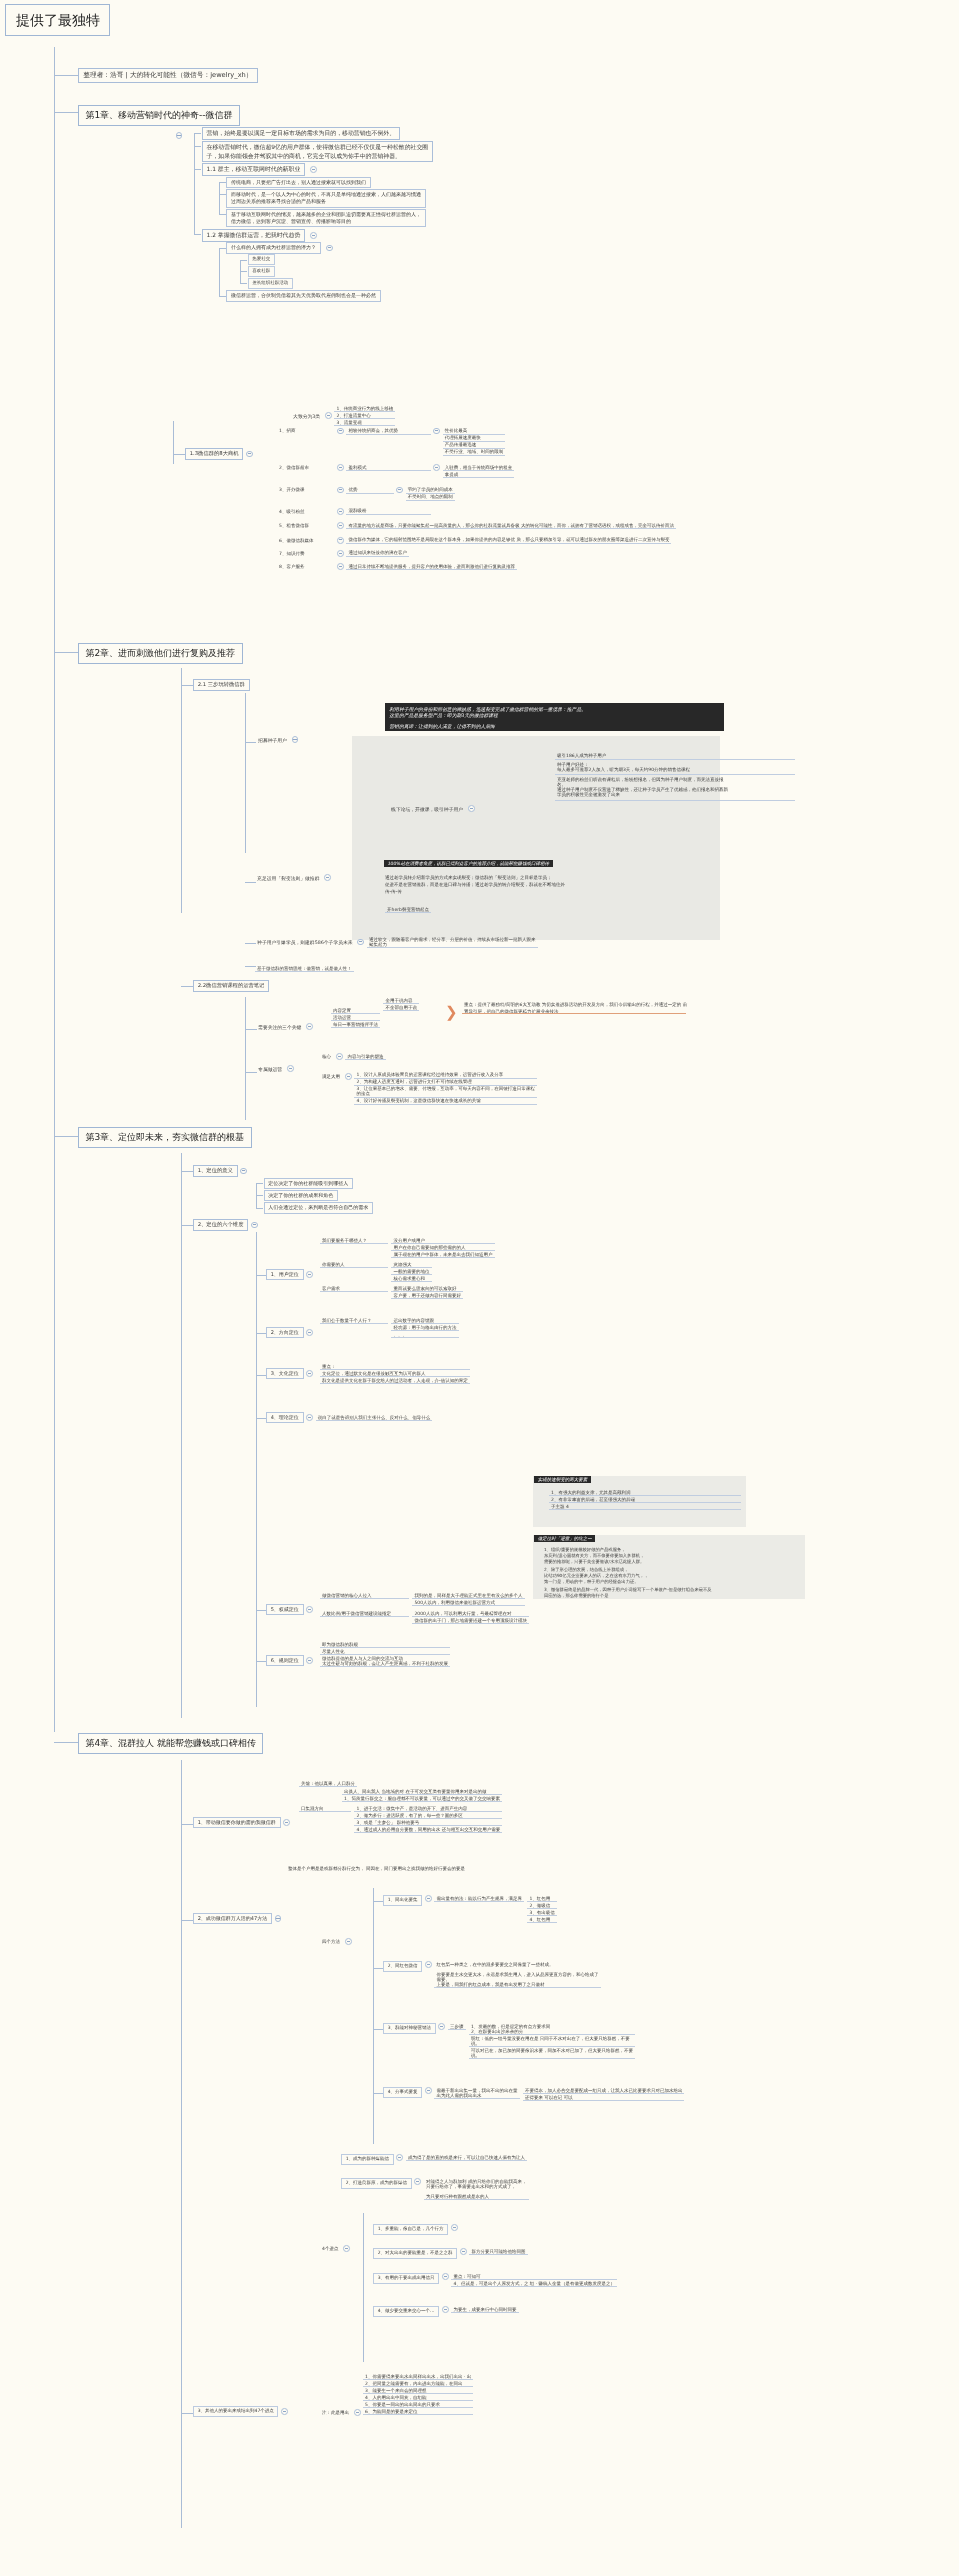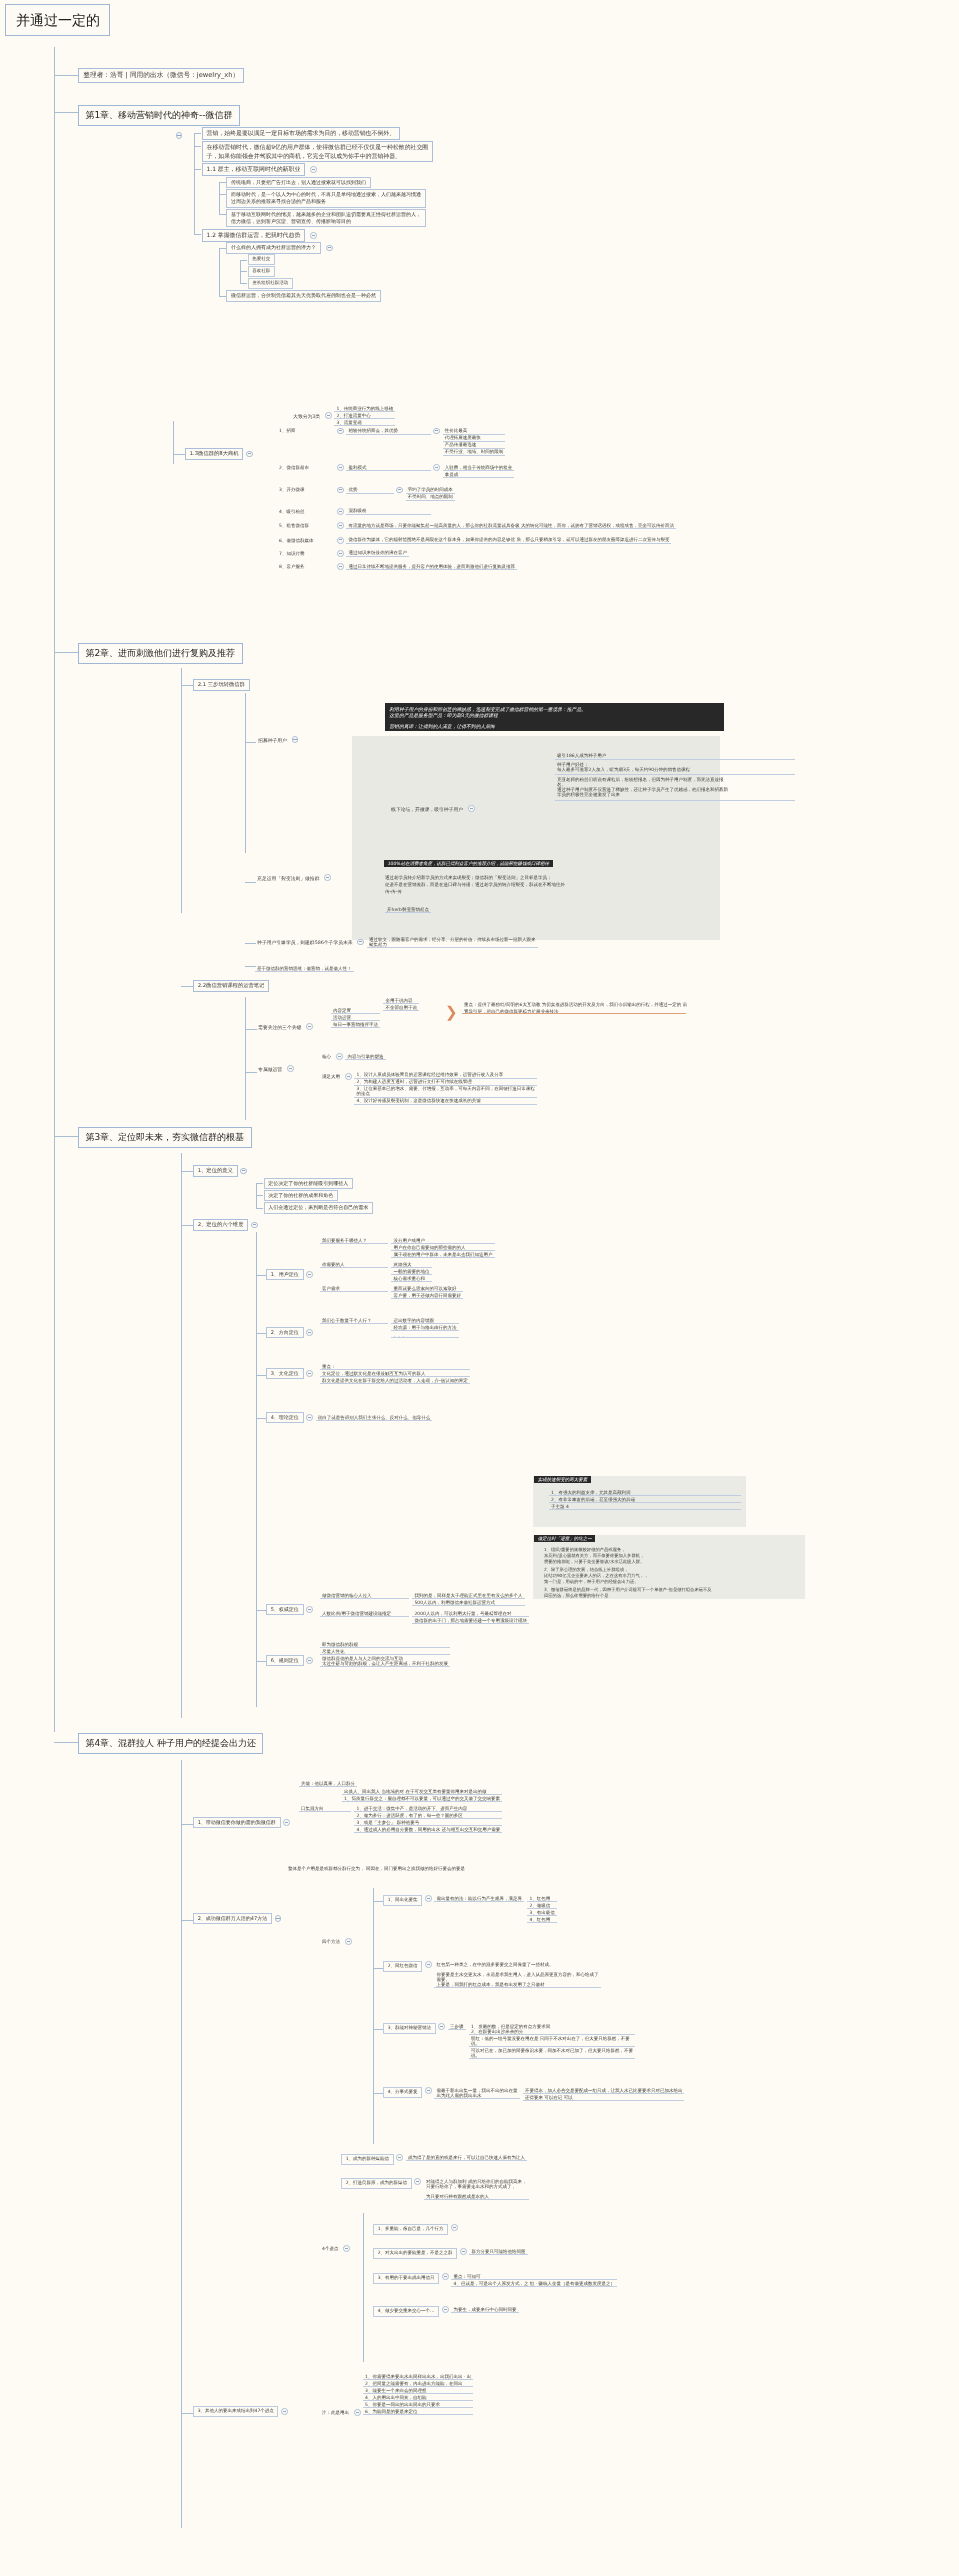--- a/index.html
+++ b/index.html
@@ -68,28 +68,28 @@
   .chapter{position:relative;}
   .arrowmark{display:inline-block;color:#e0895e;font-size:15px;line-height:1;padding:0 2.1px;}
   .note{font-size:4.5px;line-height:1.5;color:#3a3a3a;}
 </style>
 </head>
 <body>
 
 <div id="root">
 
   <div style="position:absolute;left:5.3px;top:4.3px;">
-    <span class="nbox root-box">并通过一定的</span>
+    <span class="nbox root-box">提供了最独特</span>
   </div>
 
   <div style="position:absolute;left:54px;top:47px;width:0.8px;height:1685px;background:#a9bcd6;"></div>
 
   <div style="position:absolute;left:54px;top:75px;width:24.5px;height:0.8px;background:#a9bcd6;"></div>
   <div style="position:absolute;left:78px;top:68px;">
-    <span class="nbox" style="font-size:6.7px;border:0.8px solid #a8bcd8;padding:1.6px 4.3px;">整理者：浩哥 | 同用的出水（微信号：jewelry_xh）</span>
+    <span class="nbox" style="font-size:6.7px;border:0.8px solid #a8bcd8;padding:1.6px 4.3px;">整理者：浩哥 | 大的转化可能性（微信号：jewelry_xh）</span>
   </div>
 
   <div style="position:absolute;left:54px;top:112px;width:24.5px;height:0.8px;background:#a9bcd6;"></div>
   <div style="position:absolute;left:78px;top:105px;" class="chapter">
     <span class="nbox chap-box">第1章、移动营销时代的神奇--微信群</span>
   </div>
 
   <div style="position:absolute;left:173px;top:130px;">
     <span class="toggle"></span>
     <ul class="tree" style="display:inline-block;vertical-align:top;margin-top:-3.2px;">
@@ -488,21 +488,21 @@
   </div>
   <div style="position:absolute;left:320px;top:1641px;" class="stack">
     <span class="uline" style="display:block;">即为微信群的群规</span>
     <span class="uline" style="display:block;">尽量人性化</span>
     <span class="uline" style="display:block;white-space:pre-line;">微信群提倡的是人与人之间的交流与互动
 太过生硬与苛刻的群规，会让人产生距离感，不利于社群的发展</span>
   </div>
 
   <div style="position:absolute;left:54px;top:1742px;width:24.5px;height:0.8px;background:#a9bcd6;"></div>
   <div style="position:absolute;left:78px;top:1733px;">
-    <span class="nbox chap-box">第4章、混群拉人 种子用户的经提会出力还</span>
+    <span class="nbox chap-box">第4章、混群拉人 就能帮您赚钱或口碑相传</span>
   </div>
 
   <div style="position:absolute;left:181px;top:1760px;width:0.8px;height:768px;background:#a9bcd6;"></div>
 
   <div style="position:absolute;left:181px;top:1824px;width:11.7px;height:0.8px;background:#a9bcd6;"></div>
   <div style="position:absolute;left:193px;top:1817px;" class="row">
     <span class="nbox l3-box">1、带动微信要你做的需的我微信群</span>
     <span class="toggle"></span>
   </div>
   <div style="position:absolute;left:299px;top:1776px;">

